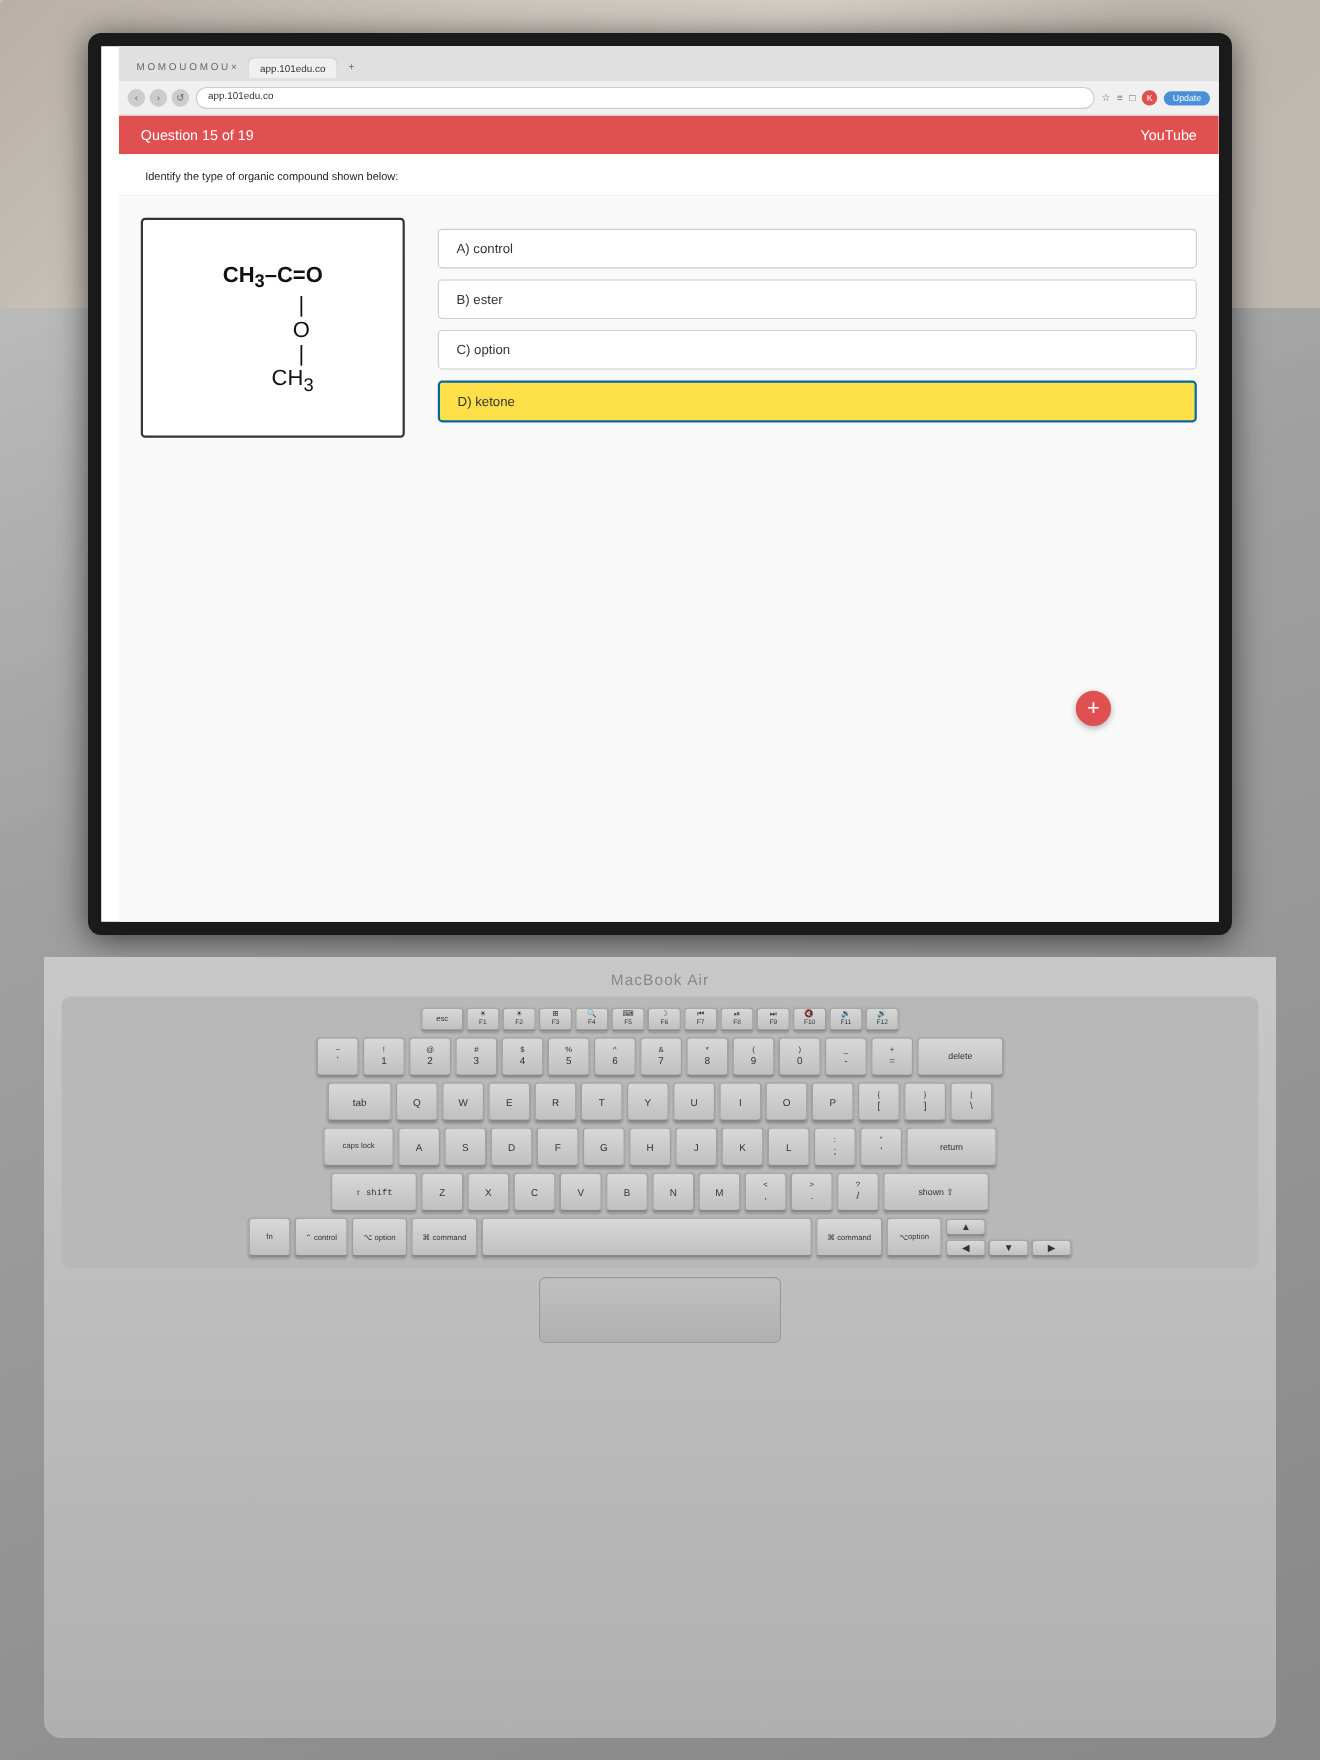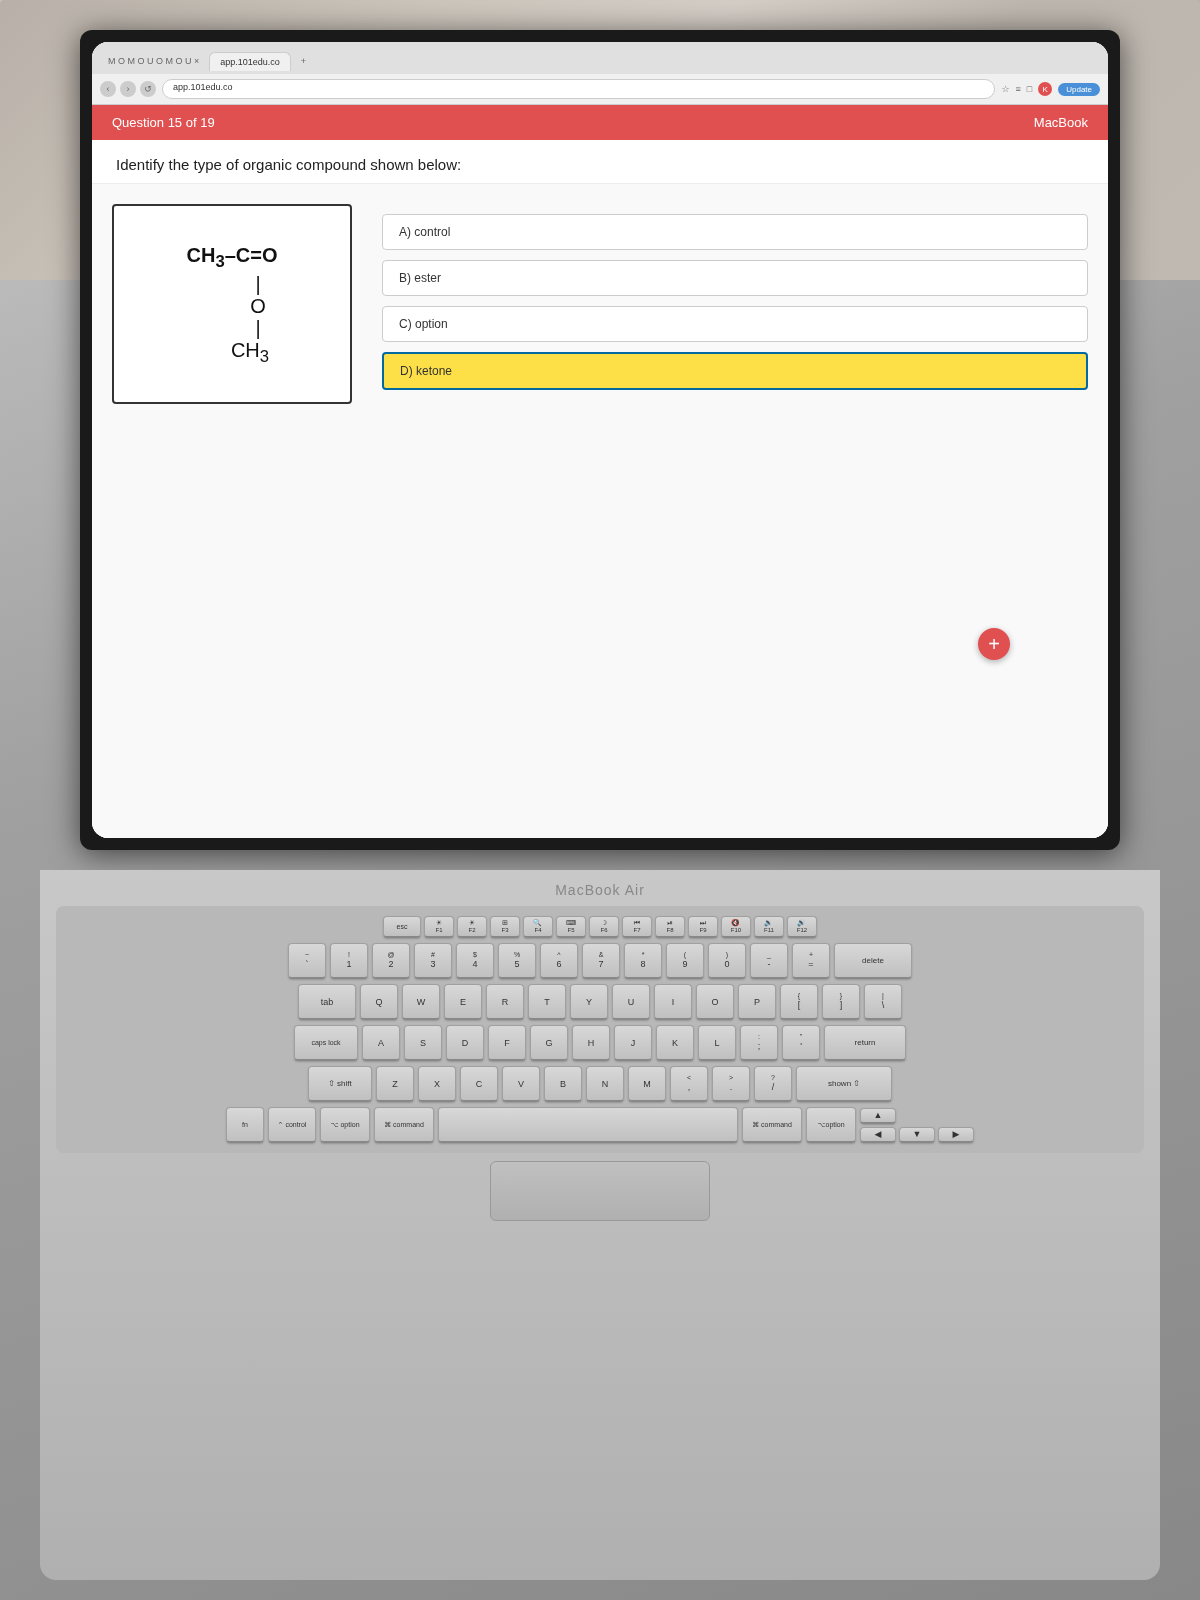--- a/index.html
+++ b/index.html
@@ -40,24 +40,25 @@
       border-radius: 12px;
       padding: 12px;
       box-shadow: 0 4px 30px rgba(0,0,0,0.6);
     }
 
     
     .screen {
       width: 100%;
       height: 100%;
       background: #fff;
-      border-radius: 16px;
+      border-radius: 0;
       overflow: hidden;
       display: flex;
       flex-direction: column;
+      padding-left: 16px;
     }
 
     
     .browser-chrome {
       background: #f0f0f0;
       border-bottom: 1px solid #ccc;
       flex-shrink: 0;
     }
 
     .tab-bar {
@@ -172,21 +173,21 @@
       background: transparent;
       color: white;
       border: none;
       font-size: 13px;
       cursor: pointer;
       font-weight: 500;
     }
 
     .question-text {
       padding: 16px 24px 10px;
-      font-size: 15px;
+      font-size: 10px;
       color: #222;
       background: #fff;
       border-bottom: 1px solid #eee;
       flex-shrink: 0;
     }
 
     .quiz-body {
       flex: 1;
       display: flex;
       flex-direction: row;
@@ -308,21 +309,21 @@
       font-family: -apple-system, sans-serif;
       box-shadow: 0 1px 2px rgba(0,0,0,0.2);
       min-height: 36px;
       flex-shrink: 0;
     }
 
     .key-fn { width: 38px; font-size: 7px; }
     .key-sm { width: 38px; }
     .key-tab { width: 58px; }
     .key-caps { width: 64px; }
-    .key-shift-l { width: 64px; }
+    .key-shift-l { width: 78px; font-family: Liberation Mono, monospace; }
     .key-shift-r { width: 96px; }
     .key-space { width: 300px; }
     .key-delete { width: 78px; font-size: 8px; }
     .key-return { width: 82px; font-size: 8px; }
     .key-cmd { width: 60px; font-size: 7px; }
     .key-opt { width: 50px; font-size: 7px; }
     .key-ctrl { width: 48px; font-size: 7px; }
 
     .fn-row {
       display: flex;
@@ -394,21 +395,21 @@
           <button style="background:#4a90d9;color:white;border:none;border-radius:10px;padding:2px 8px;font-size:8px;cursor:pointer;">Update</button>
         </div>
       </div>
 
     </div>
 
     <div class="quiz-content">
 
       <div class="quiz-header">
         <span class="quiz-header-title">Question 15 of 19</span>
-        <button class="submit-btn">MacBook</button>
+        <button class="submit-btn">YouTube</button>
       </div>
 
       <div class="question-text">
         <span>Identify the type of organic compound shown below:</span>
       </div>
 
       <div class="quiz-body">
 
         <div class="compound-box">
           <div class="compound-formula">

